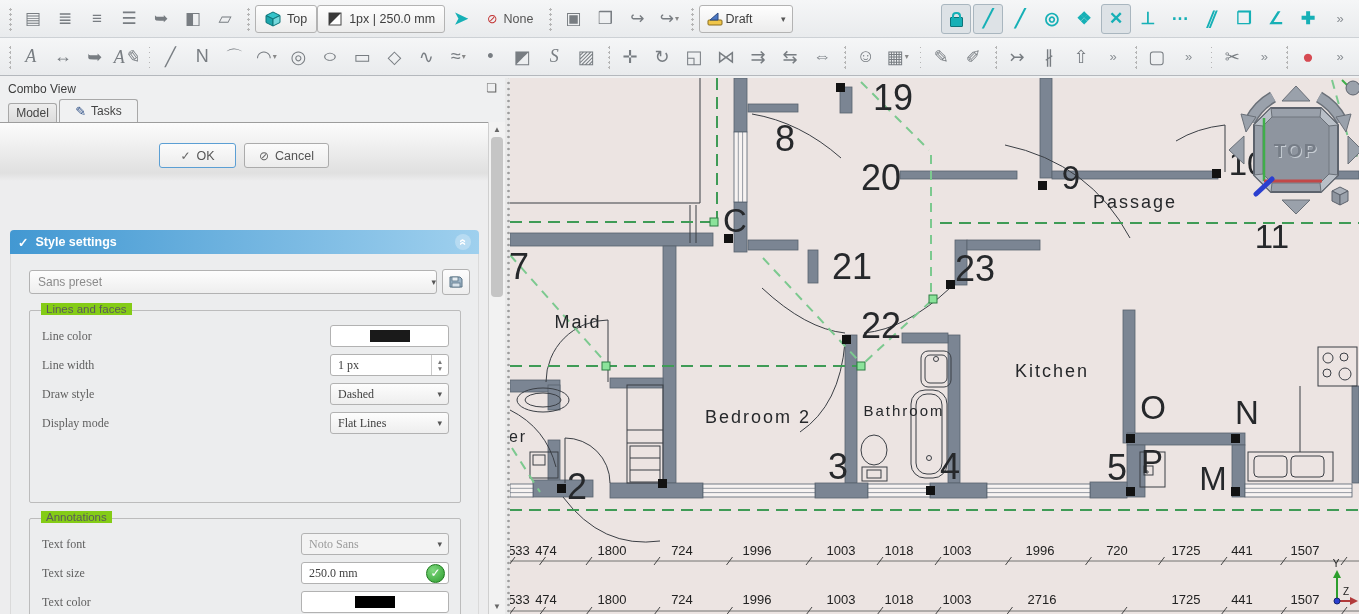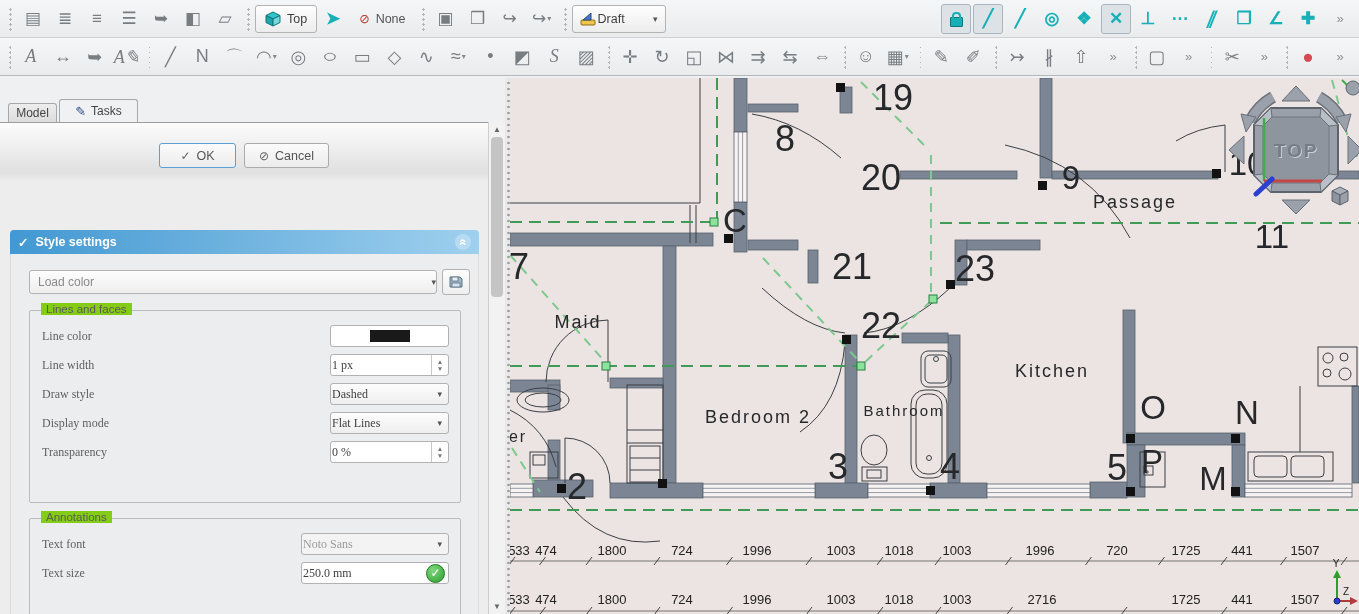--- a/index.html
+++ b/index.html
@@ -74,21 +74,21 @@
   #g1{height:140px;}
   .legend{position:absolute;top:-8px;left:11px;background:#84cc16;padding:0 5px;font-size:11.5px;color:#5a5a5a;}
   .rows{padding:14px 11px 0 12px;font-family:Liberation Serif, serif;}
   .srow{display:flex;align-items:center;height:22px;margin-bottom:7px;}
   .slabel{font-size:12px;color:#5f5f5f;}
   .ctl{margin-left:auto;width:119px;height:22px;box-sizing:border-box;border:1px solid #b2b2b2;
     border-radius:3px;background:#fff;display:flex;align-items:center;font-size:12px;color:#3f3f3f;}
   .wide .ctl{width:148px;}
   .ctl.cmb{background:linear-gradient(#fdfdfd,#eee);}
   .ctl.dis{background:#f3f3f3;color:#9b9b9b;}
-  .ctl .val{padding-left:1px;white-space:nowrap;}
+  .ctl .val{padding-left:7px;white-space:nowrap;}
   .spin{margin-left:auto;width:16px;height:100%;border-left:1px solid #c9c9c9;display:flex;
     flex-direction:column;align-items:center;justify-content:center;font-size:6.5px;color:#777;line-height:1.1;}
   .ar{margin-left:auto;margin-right:6px;font-size:9px;color:#555;}
   .swatch{margin:0 auto;width:40px;height:12px;}
   .gchk{margin-left:auto;margin-right:3px;width:19px;height:19px;border-radius:50%;
     background:radial-gradient(circle at 35% 30%,#7ed87e,#2f9e2f);color:#fff;font-size:12px;
     display:flex;align-items:center;justify-content:center;border:1px solid #1d7a1d;box-sizing:border-box;}
   .scrollbar{position:absolute;top:44px;left:488px;width:17px;bottom:0;background:#f2f2f2;
     border-left:1px solid #cfcfcf;box-sizing:border-box;}
   .sb-arrow{position:absolute;left:0;width:16px;text-align:center;font-size:8px;color:#666;}
@@ -133,20 +133,27 @@
     </div>
     <div class="tb-sep"></div>
     <div class="tb-btn">
       <svg width="16" height="16" viewBox="0 0 16 16">
         <polygon points="8,1 15,4.5 8,8 1,4.5" fill="#34c3c9" stroke="#0d7479"></polygon>
         <polygon points="1,4.5 8,8 8,15 1,11.5" fill="#1da6ac" stroke="#0d7479"></polygon>
         <polygon points="15,4.5 8,8 8,15 15,11.5" fill="#74d8dc" stroke="#0d7479"></polygon>
       </svg>
       <span>Top</span>
     </div>
+    <div class="tb-btn">
+      <svg width="16" height="16" viewBox="0 0 16 16">
+        <rect x="2" y="2" width="12" height="12" fill="#fff" stroke="#444"></rect>
+        <polygon points="2,2 14,2 2,14" fill="#3a3a3a"></polygon>
+      </svg>
+      <span>1px | 250.0 mm</span>
+    </div>
     <div class="tb-i teal">
       <span>➤</span>
     </div>
     <div class="tb-btn flat">
       <span class="redg">⊘</span>
       <span>None</span>
     </div>
     <div class="tb-sep"></div>
     <div class="tb-i">
       <span>▣</span>
@@ -337,20 +344,24 @@
     <div class="tb-sep"></div>
     <div class="tb-i">
       <span class="recdot">●</span>
     </div>
     <div class="tb-i">
       <span class="ovf">»</span>
     </div>
   </div>
 
 <div class="panel">
+  <div class="panel-head">
+    <span class="ttl">Combo View</span>
+    <span class="undock">❏</span>
+  </div>
   <div class="tabs">
     <div class="tab inactive">
       <span>Model</span>
     </div>
     <div class="tab active">
       <span class="pencil">✎</span>
       <span>Tasks</span>
     </div>
   </div>
   <div class="task-area">
@@ -367,21 +378,21 @@
     <div class="section-header">
       <span>✓</span>
       <span>Style settings</span>
       <span class="collapse">
           <span>«</span>
         </span>
     </div>
     <div class="section-body">
       <div class="preset-row">
         <div class="combo preset">
-          <span class="val dim">Load color</span>
+          <span class="val dim">Sans preset</span>
           <span class="carrow">▾</span>
         </div>
         <button class="save-btn">
           <svg width="16" height="16" viewBox="0 0 16 16">
             <path d="M2 3 h10 l2 2 v8 h-12 z" fill="#9fb6c8" stroke="#5b7486" stroke-width="1"></path>
             <rect x="4" y="3" width="6" height="4" fill="#e8eef2" stroke="#5b7486" stroke-width="0.8"></rect>
             <rect x="4" y="9" width="8" height="4" fill="#d7e2ea" stroke="#5b7486" stroke-width="0.8"></rect>
           </svg>
         </button>
       </div>
@@ -408,44 +419,43 @@
                 <span class="ar">▾</span>
               </div>
             </div>
             <div class="srow">
               <span class="slabel">Display mode</span>
               <div class="ctl cmb">
                 <span class="val">Flat Lines</span>
                 <span class="ar">▾</span>
               </div>
             </div>
-            <div class="srow">
-              <span class="slabel">Transparency</span>
-              <div class="ctl">
-                <span class="val">0 %</span>
-                <span class="spin">▲<br>▼</span>
-              </div>
-            </div>
           </div>
       </div>
       <div class="groupbox" id="g1">
         <span class="legend">Annotations</span>
         <div class="rows wide">
             <div class="srow">
               <span class="slabel">Text font</span>
               <div class="ctl cmb dis">
                 <span class="val">Noto Sans</span>
                 <span class="ar">▾</span>
               </div>
             </div>
             <div class="srow">
               <span class="slabel">Text size</span>
               <div class="ctl">
                 <span class="val">250.0 mm</span>
                 <span class="gchk">✓</span>
+              </div>
+            </div>
+            <div class="srow">
+              <span class="slabel">Text color</span>
+              <div class="ctl">
+                <span class="swatch" style="background: rgb(0, 0, 0);"></span>
               </div>
             </div>
           </div>
       </div>
     </div>
   </div>
   <div class="scrollbar">
     <span class="sb-arrow up">▲</span>
     <div class="sb-thumb"></div>
     <span class="sb-arrow down">▼</span>

